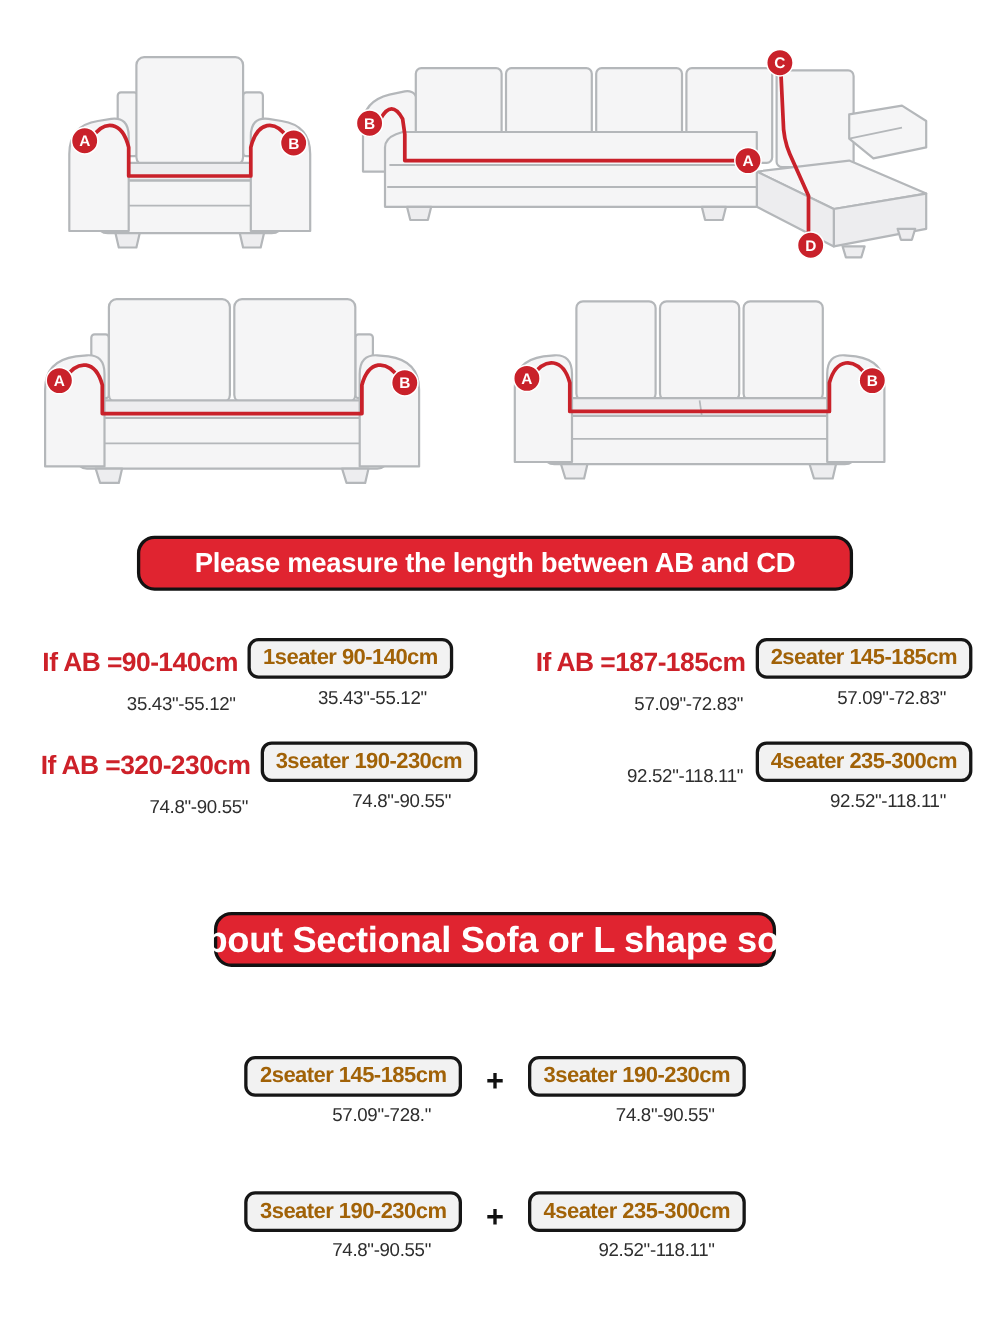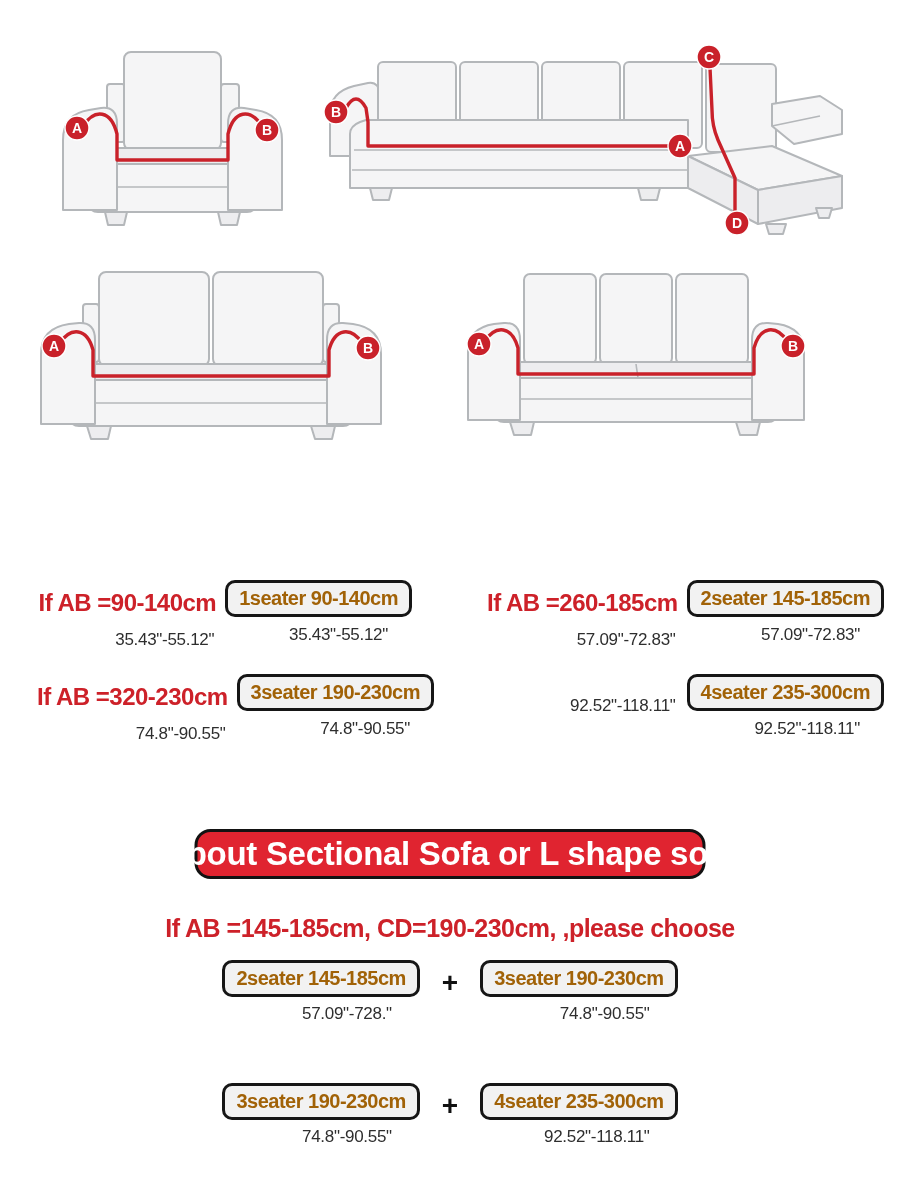--- a/index.html
+++ b/index.html
@@ -173,35 +173,38 @@
         <circle class="badge" cx="17" cy="76" r="12"></circle>
         <text class="badge-letter" x="17" y="81">A</text>
       </g>
       <g>
         <circle class="badge" cx="331" cy="78" r="12"></circle>
         <text class="badge-letter" x="331" y="83">B</text>
       </g>
     </svg>
   </div>
 
+  <div class="banner banner-1">
+    <span>Please measure the length between AB and CD</span>
+  </div>
 
   <div class="opt-row opt-row-1">
     <div class="opt-cell">
       <div class="cond-col">
         <span class="cond-text">If AB =90-140cm</span>
         <span class="sub">35.43"-55.12"</span>
       </div>
       <div class="box-col">
         <span class="opt-box">1seater 90-140cm</span>
         <span class="sub">35.43"-55.12"</span>
       </div>
     </div>
     <div class="opt-cell">
       <div class="cond-col">
-        <span class="cond-text">If AB =260-185cm</span>
+        <span class="cond-text">If AB =187-185cm</span>
         <span class="sub">57.09"-72.83"</span>
       </div>
       <div class="box-col">
         <span class="opt-box">2seater 145-185cm</span>
         <span class="sub">57.09"-72.83"</span>
       </div>
     </div>
   </div>
 
   <div class="opt-row opt-row-2">
@@ -223,21 +226,20 @@
         <span class="opt-box">4seater 235-300cm</span>
         <span class="sub">92.52"-118.11"</span>
       </div>
     </div>
   </div>
 
   <div class="banner banner-2">
     <span>About Sectional Sofa or L shape sofa</span>
   </div>
 
-  <div class="sec-cond sec-cond-1">If AB =145-185cm,  CD=190-230cm,  ,please choose</div>
   <div class="sec-row sec-row-1">
     <div class="sec-item">
       <span class="opt-box">2seater 145-185cm</span>
       <span class="sub">57.09"-728."</span>
     </div>
     <span class="plus">+</span>
     <div class="sec-item">
       <span class="opt-box">3seater 190-230cm</span>
       <span class="sub">74.8"-90.55"</span>
     </div>

